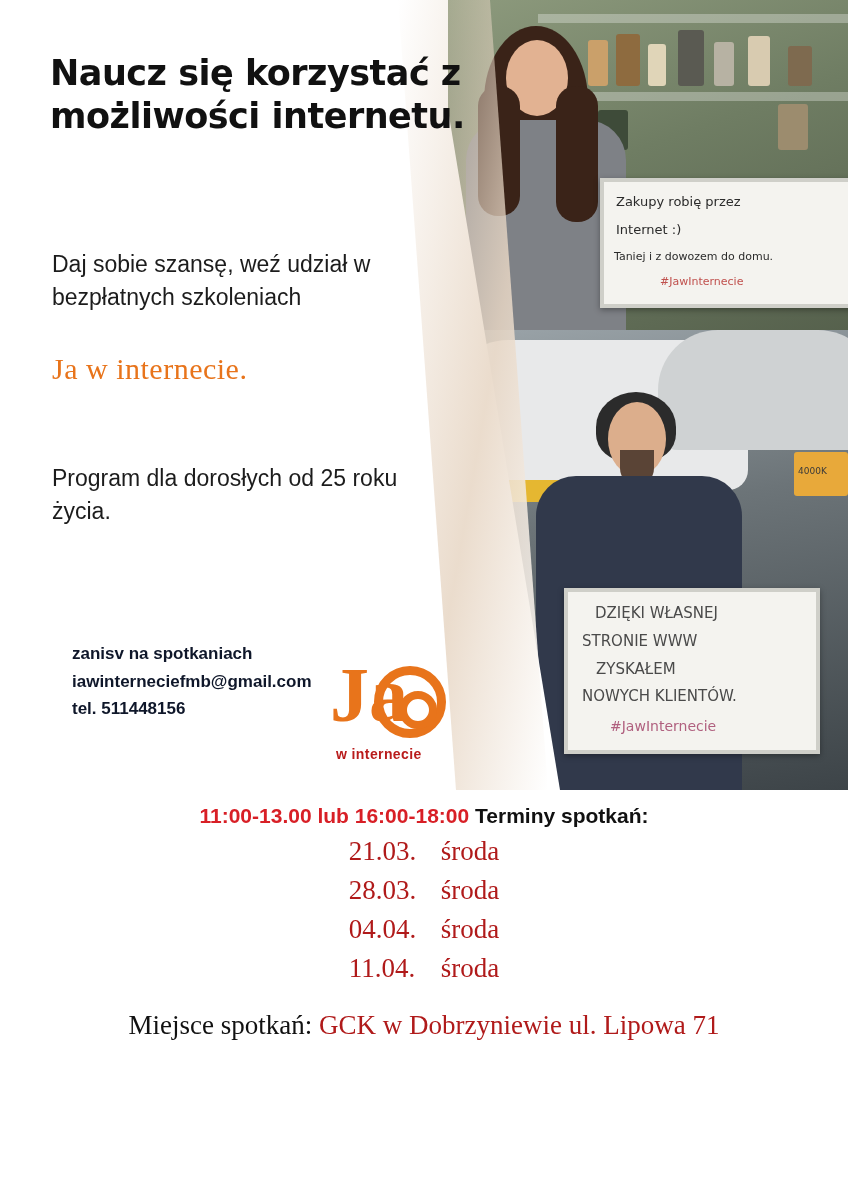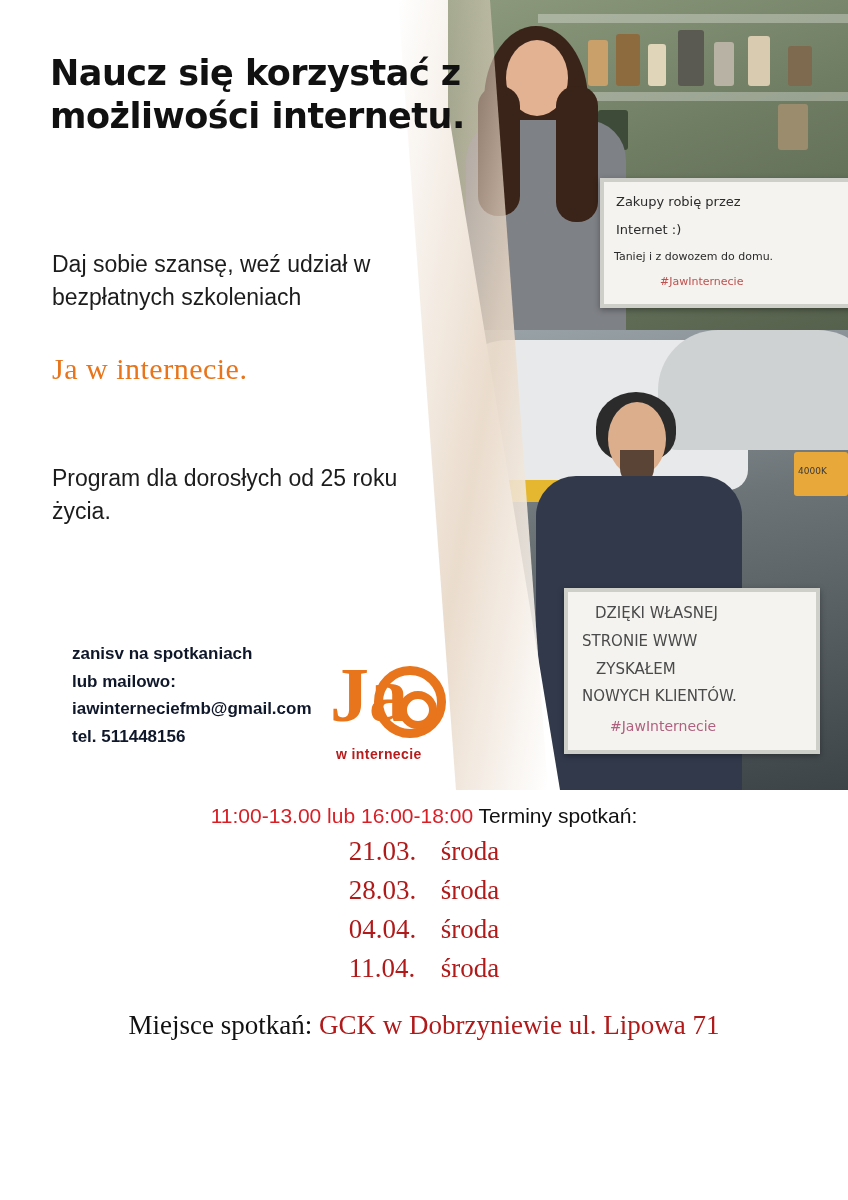--- a/index.html
+++ b/index.html
@@ -223,21 +223,21 @@
   .b-line1 {
     margin-top: 28px;
     font-family: "Liberation Sans", sans-serif;
     font-weight: bold;
     font-size: 21px;
     color: #111111;
   }
   .b-line2 {
     margin-top: 14px;
     font-family: "Liberation Sans", sans-serif;
-    font-weight: normal;
+    font-weight: bold;
     font-size: 21px;
     color: #111111;
   }
   .b-line2 .hours { color: #d81f26; }
   .dates {
     margin-top: 4px;
     font-family: "Liberation Serif", serif;
     font-size: 27px;
     color: #b01a1a;
     line-height: 1.44;
@@ -313,21 +313,20 @@
   <div class="curl"></div>
   <div class="curl-shadow"></div>
 
   <div class="headline">Naucz się korzystać z możliwości internetu.</div>
   <div class="para para-1">Daj sobie szansę, weź udział w bezpłatnych szkoleniach</div>
   <div class="brand">Ja w internecie.</div>
   <div class="para para-2">Program dla dorosłych od 25 roku życia.</div>
 
   <div class="contact">
     <div>zanisv na spotkaniach</div>
-    <div>lub mailowo:</div>
     <div>iawinterneciefmb@gmail.com</div>
     <div>tel. 511448156</div>
   </div>
 
   <div class="logo">
     <div class="logo-ja">Ja</div>
     <div class="logo-at"></div>
     <div class="logo-sub">w internecie</div>
   </div>
 </div>

